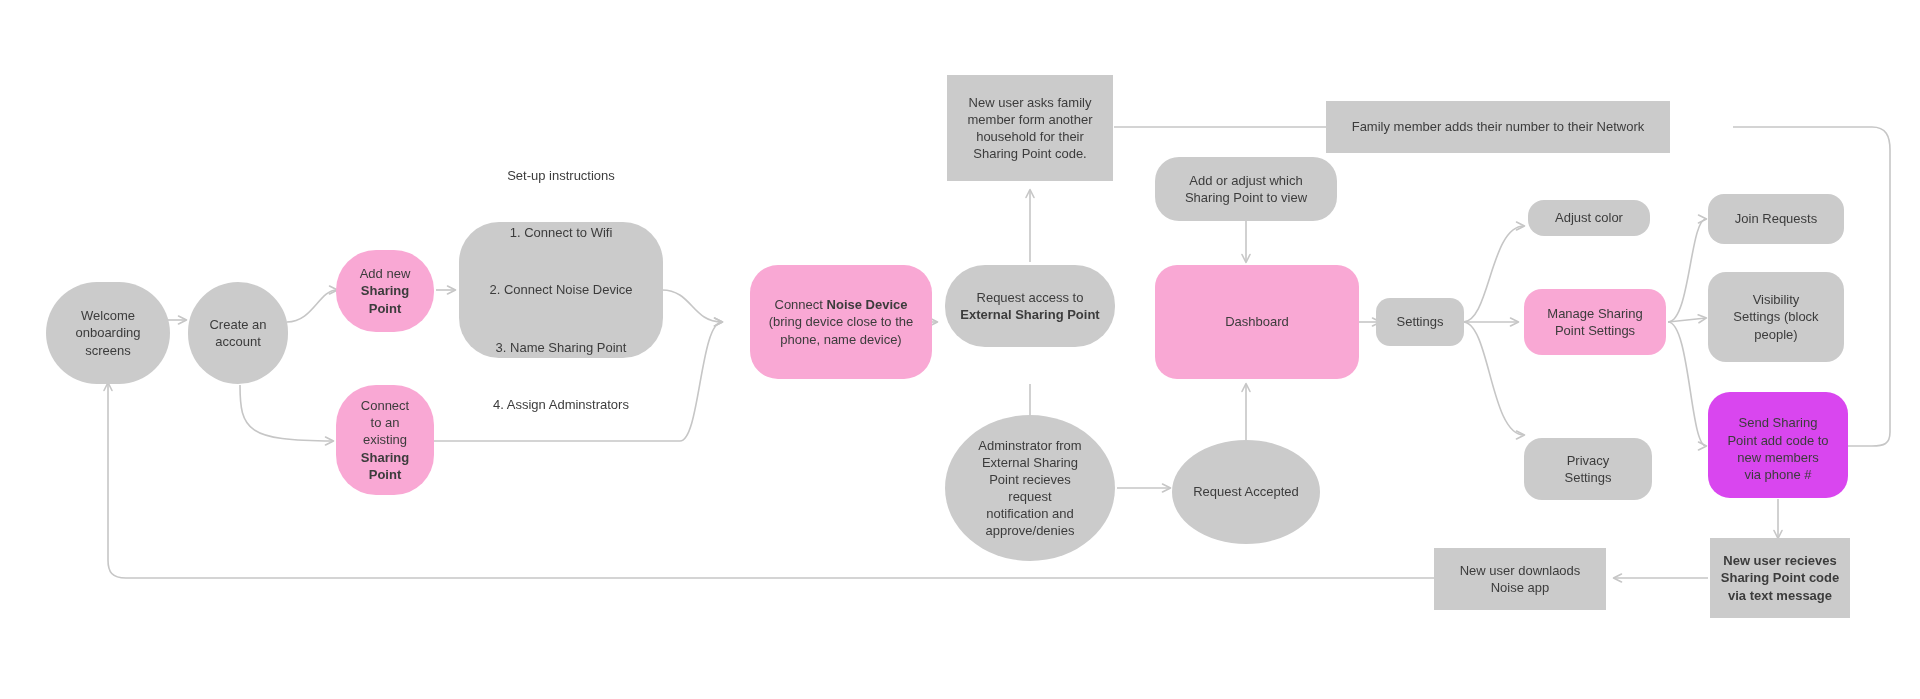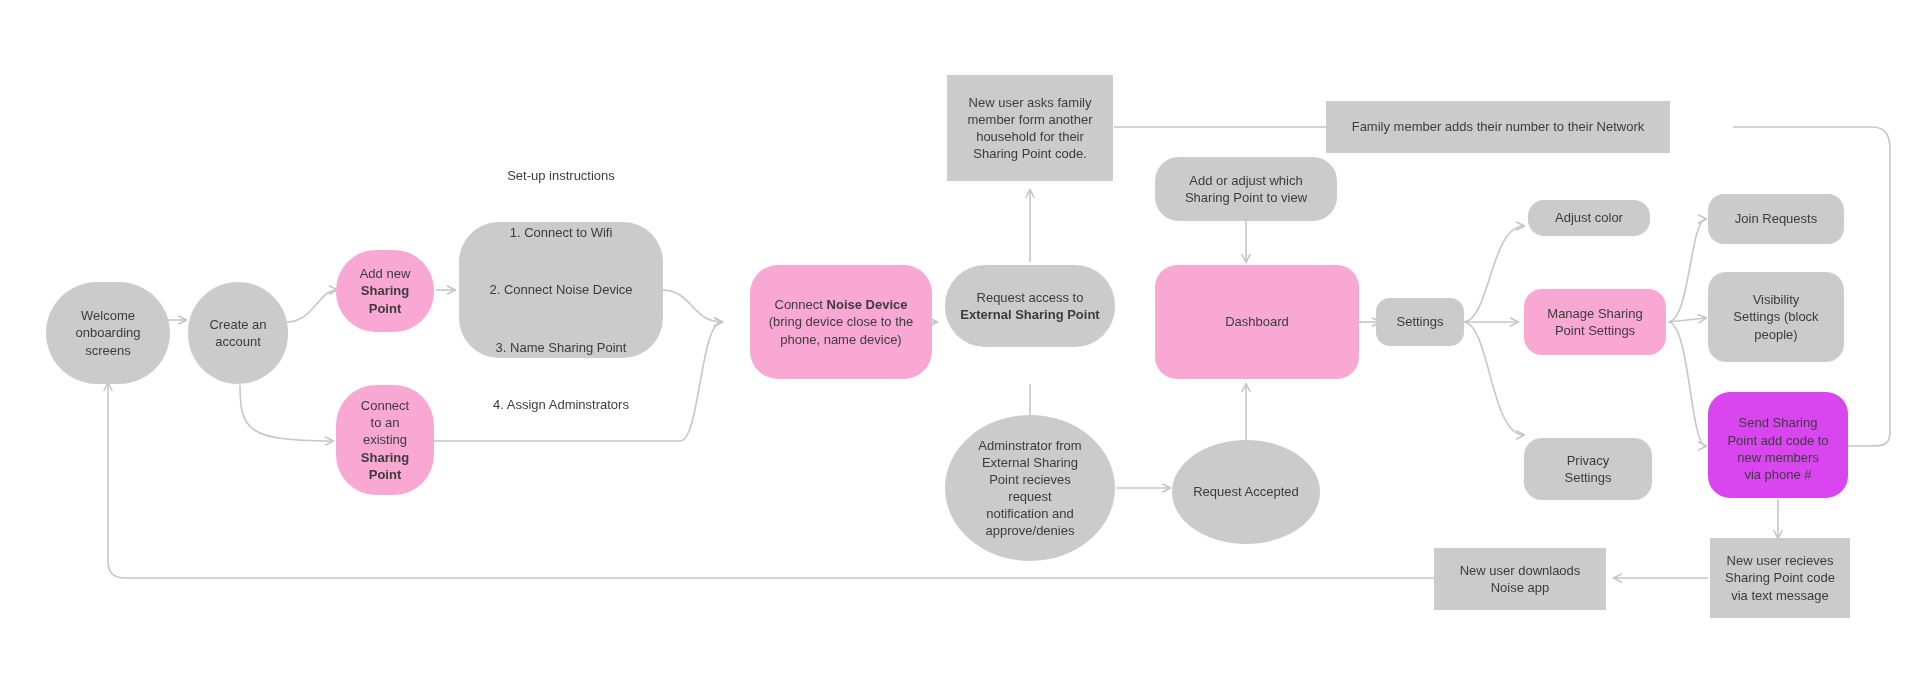--- a/index.html
+++ b/index.html
@@ -219,21 +219,21 @@
 people)</span>
   </div>
 
   <div class="node fill-yellow shape-pill" style="left:1708px; top:392px; width:140px; height:106px; border-radius:22px;">
     <span class="txt">Send Sharing
 Point add code to
 new  members
 via phone #</span>
   </div>
 
-  <div class="node fill-grey shape-rect" style="left:1710px; top:538px; width:140px; height:80px;">
+  <div class="node fill-grey shape-rect" style="left:1710px; top:538px; width:140px; height:80px;font-weight:bold;">
     <span class="txt">New user recieves
 Sharing Point code
 via text message</span>
   </div>
 
   <div class="node fill-grey shape-rect" style="left:1434px; top:548px; width:172px; height:62px;">
     <span class="txt">New user downlaods
 Noise app</span>
   </div>
 

